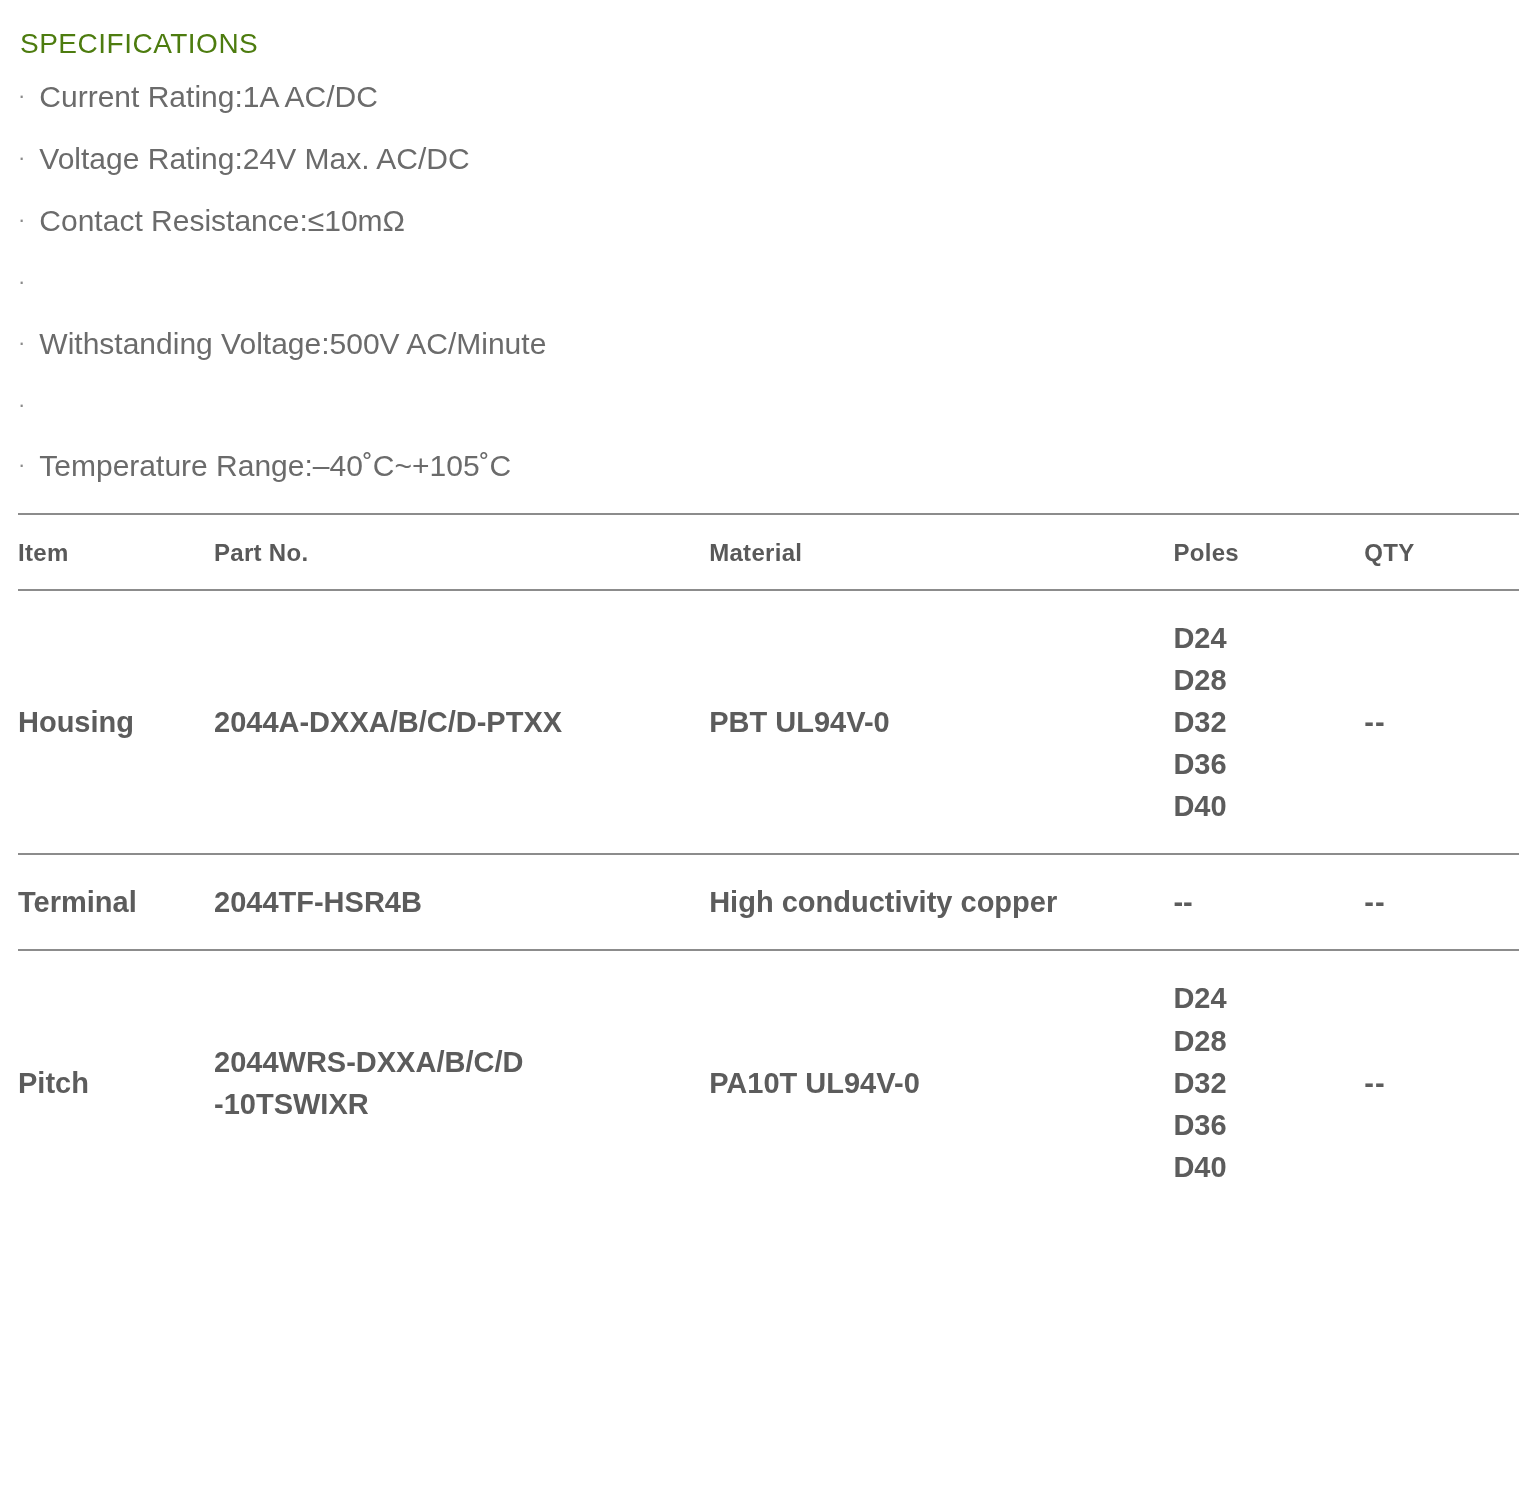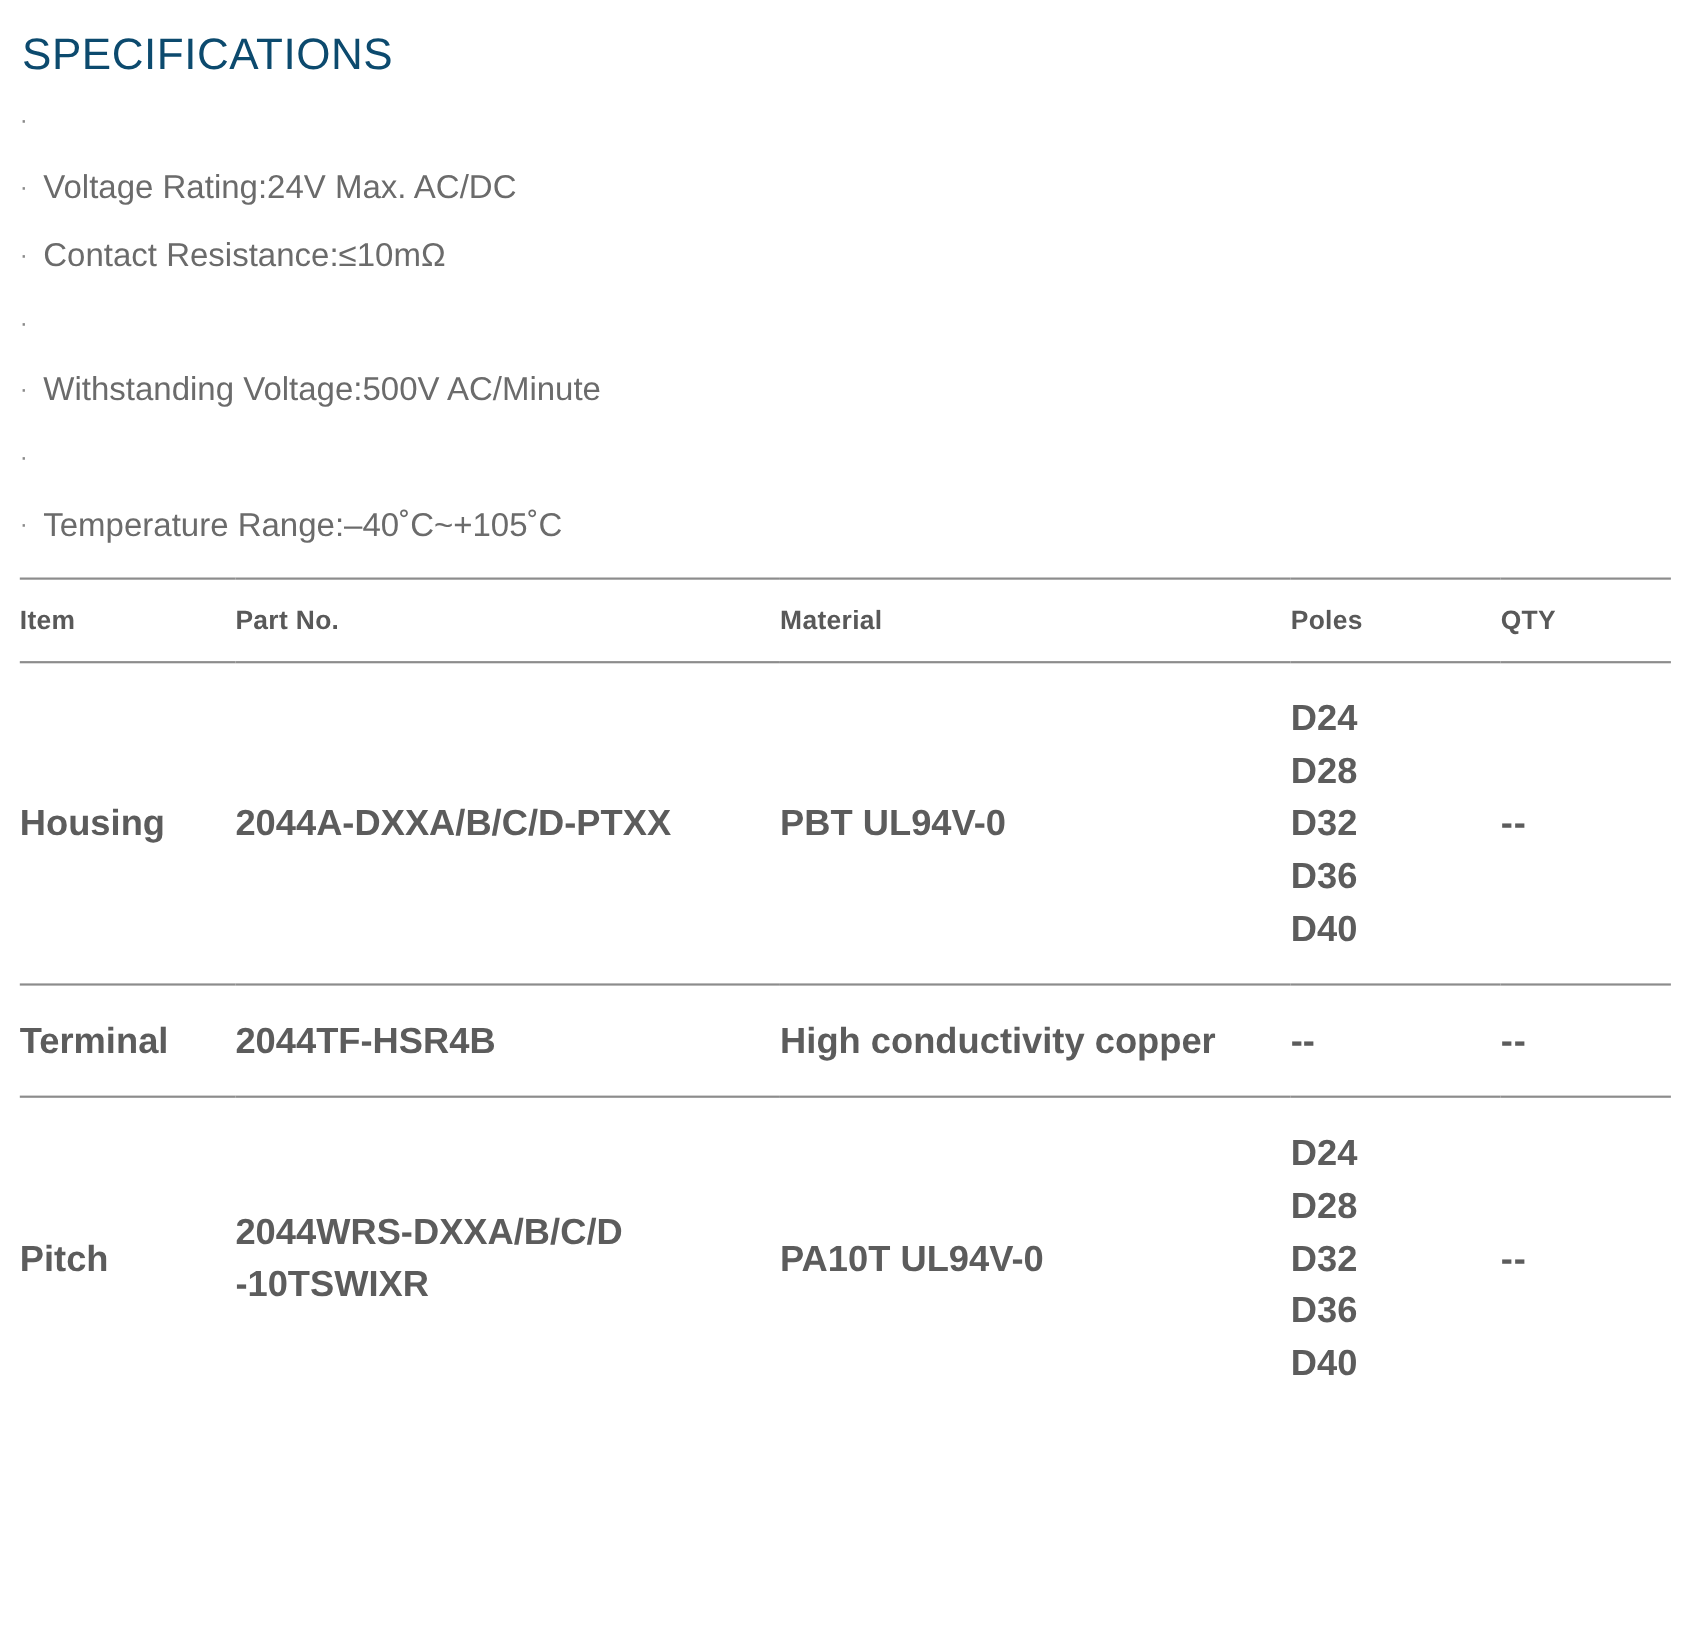--- a/index.html
+++ b/index.html
@@ -24,22 +24,22 @@
   .title {
     color: #e21b1b;
     font-size: 60px;
     font-weight: bold;
     letter-spacing: -0.5px;
     line-height: 1.0;
     margin: 8px 0 0 0;
     white-space: nowrap;
   }
   .subtitle {
-    color: #0c4a6e;
-    font-size: 40px;
+    color: #4d7c0f;
+    font-size: 28px;
     font-weight: normal;
     letter-spacing: 0.5px;
     margin: 28px 0 0 2px;
   }
   .spec-list {
     list-style: none;
     margin: 22px 0 0 0;
     padding: 0;
   }
   .spec-list li {
@@ -68,21 +68,21 @@
     font-size: 24px;
     font-weight: bold;
     color: #595959;
     padding: 24px 0 22px 0;
     letter-spacing: 0.3px;
   }
   .header-top {
     border-top: 2.5px solid #8c8c8c;
   }
   table.spec-table tbody td {
-    font-size: 33px;
+    font-size: 29px;
     font-weight: bold;
     color: #5c5c5c;
     padding: 26px 0 26px 0;
     vertical-align: middle;
     line-height: 1.45;
     border-top: 2.5px solid #8c8c8c;
   }
   td.col-item   { width: 190px; }
   td.col-part   { width: 480px; }
   td.col-mat    { width: 450px; }
@@ -110,20 +110,21 @@
 <body>
 
 <div class="page">
 
 
   <h2 class="subtitle">SPECIFICATIONS</h2>
 
   <ul class="spec-list">
     <li>
         <span class="bullet">·</span>
+        <span>Current Rating:1A AC/DC</span>
       </li>
     <li>
         <span class="bullet">·</span>
         <span>Voltage Rating:24V Max. AC/DC</span>
       </li>
     <li>
         <span class="bullet">·</span>
         <span>Contact Resistance:≤10mΩ</span>
       </li>
     <li>

